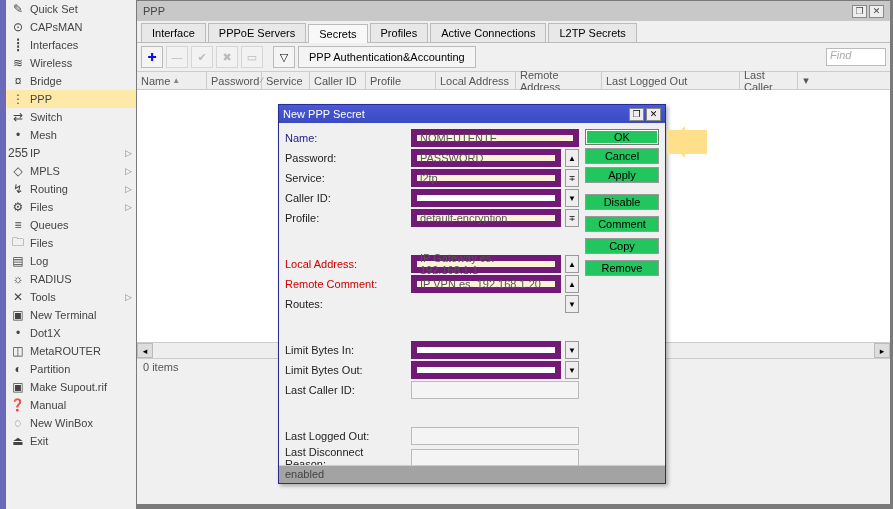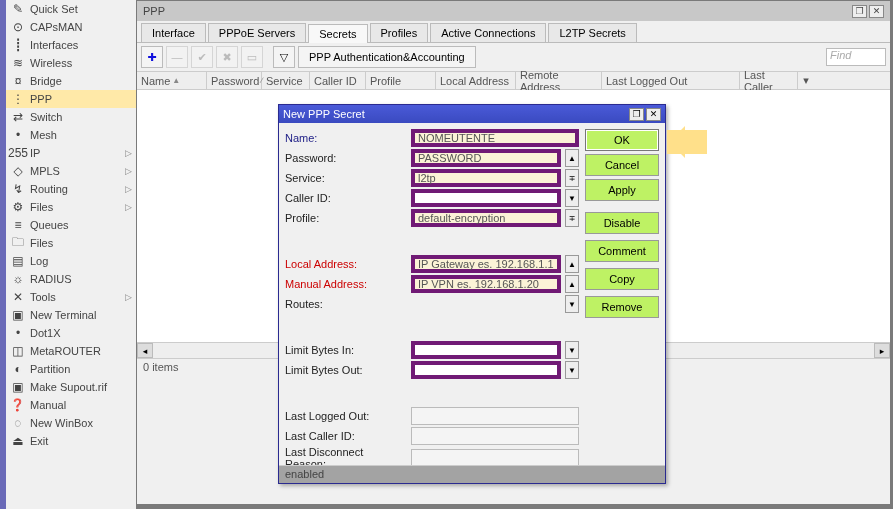--- a/index.html
+++ b/index.html
@@ -39,28 +39,28 @@
 .status{height:18px;padding:2px 6px;color:#555;background:#f0f0f0;border-top:1px solid #ccc}
 
 
 .dialog{position:absolute;left:278px;top:104px;width:388px;height:380px;border:1px solid #2a2a90;background:#f0f0f0;box-shadow:2px 2px 4px rgba(0,0,0,.3);}
 .dialog .dtitle{height:18px;background:linear-gradient(#4a5ad8,#3a4ac0);color:#fff;display:flex;align-items:center;padding:0 4px;font-size:11px}
 .dialog .dtitle .spacer{flex:1}
 .dialog .dtitle .winbtn{background:#eee;color:#000}
 .dialog .body{display:flex;padding:6px;gap:6px;height:344px}
 .dialog .fields{flex:1;display:flex;flex-direction:column;gap:2px}
 .dialog .btns{width:74px;display:flex;flex-direction:column;gap:3px}
-.dbtn{height:22px;border:1px solid #999;background:#bef264;display:flex;align-items:center;justify-content:center}
+.dbtn{height:16px;border:1px solid #999;background:#22c55e;display:flex;align-items:center;justify-content:center}
 .dbtn.primary{border:1px solid #777;box-shadow:inset 0 0 0 1px #fff}
 .frow{display:flex;align-items:center;height:22px;gap:4px}
 .frow.gap{margin-top:26px}
 .flabel{width:122px;text-align:left;color:#222}
 .flabel.red{color:#c00}
 .flabel.blue{color:#228}
-.finput{flex:1;height:18px;border:4px solid #701a75;background:#fff;padding:0 3px;color:#555;display:flex;align-items:center}
+.finput{flex:1;height:18px;border:6px solid #701a75;background:#fff;padding:0 3px;color:#555;display:flex;align-items:center}
 .finput.beige{background:#fbf3d7}
 .fdd{width:14px;height:18px;border:1px solid #999;background:#eee;display:flex;align-items:center;justify-content:center;font-size:8px}
 .fro{flex:1;height:18px;border:1px solid #bbb;background:#f4f4f4;padding:0 3px;color:#888;display:flex;align-items:center}
 .dstatus{position:absolute;left:0;right:0;bottom:0;height:18px;border-top:1px solid #ccc;padding:2px 6px;color:#444;background:#a3a3a3}
 
 
 .pointer{position:absolute;left:667px;top:130px;width:40px;height:24px;background:#ffe08a;}
 .pointer::before{content:"";position:absolute;left:-14px;top:-4px;border:16px solid transparent;border-right-color:#ffe08a}
 
 </style>
@@ -290,21 +290,21 @@
       </div>
 
       <div class="frow gap">
         <div class="flabel red">Local Address:</div>
         <div class="finput beige">
             <span>IP Gateway es. 192.168.1.1</span>
           </div>
         <div class="fdd">▲</div>
       </div>
       <div class="frow">
-        <div class="flabel red">Manual Address:</div>
+        <div class="flabel red">Remote Comment:</div>
         <div class="finput beige">
             <span>IP VPN es. 192.168.1.20</span>
           </div>
         <div class="fdd">▲</div>
       </div>
       <div class="frow">
         <div class="flabel">Routes:</div>
         <div class="finput" style="flex:0 0 10px;border:none;background:none"></div>
         <div class="fdd" style="margin-left:auto">▼</div>
       </div>
@@ -317,28 +317,28 @@
         <div class="fdd">▼</div>
       </div>
       <div class="frow">
         <div class="flabel">Limit Bytes Out:</div>
         <div class="finput">
             <span></span>
           </div>
         <div class="fdd">▼</div>
       </div>
 
+      <div class="frow">
+        <div class="flabel">Last Caller ID:</div>
+        <div class="fro">
+            <span></span>
+          </div>
+      </div>
       <div class="frow gap">
         <div class="flabel">Last Logged Out:</div>
-        <div class="fro">
-            <span></span>
-          </div>
-      </div>
-      <div class="frow">
-        <div class="flabel">Last Caller ID:</div>
         <div class="fro">
             <span></span>
           </div>
       </div>
       <div class="frow">
         <div class="flabel">Last Disconnect Reason:</div>
         <div class="fro">
             <span></span>
           </div>
       </div>

